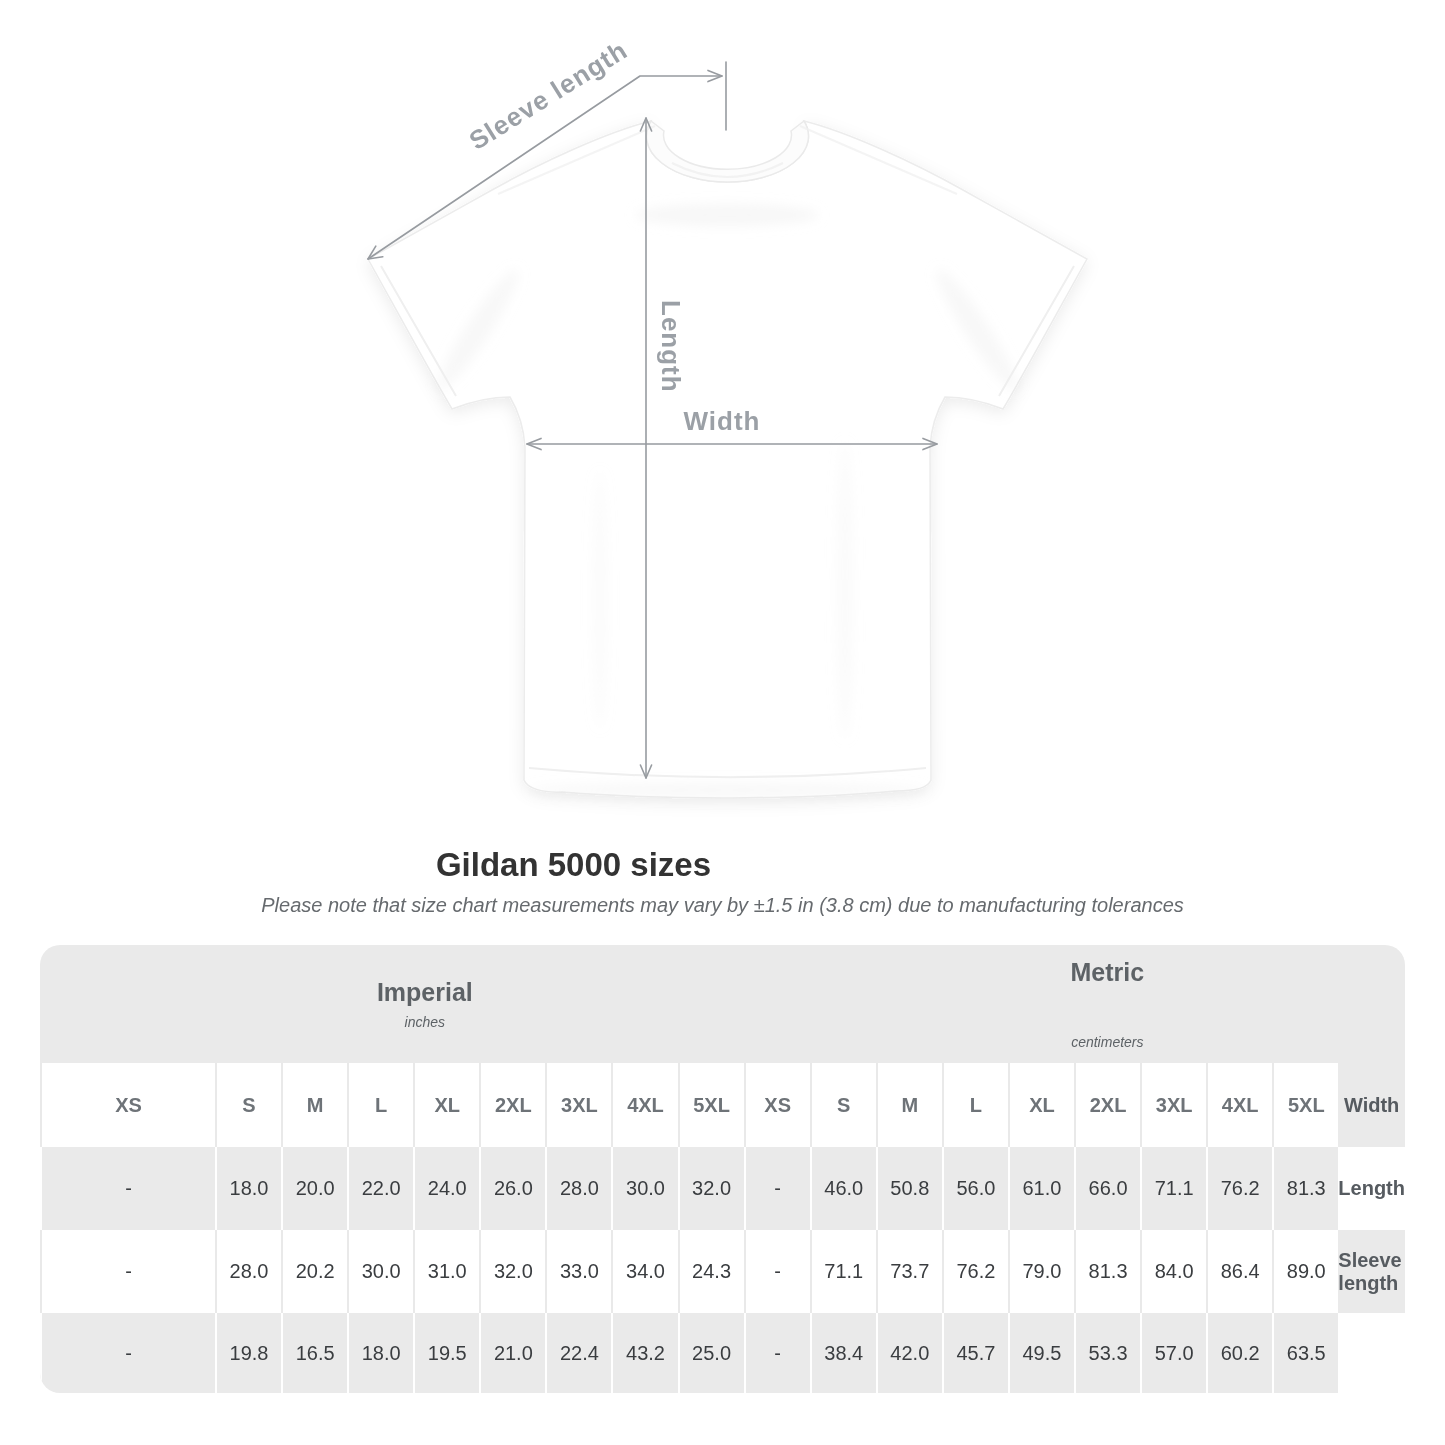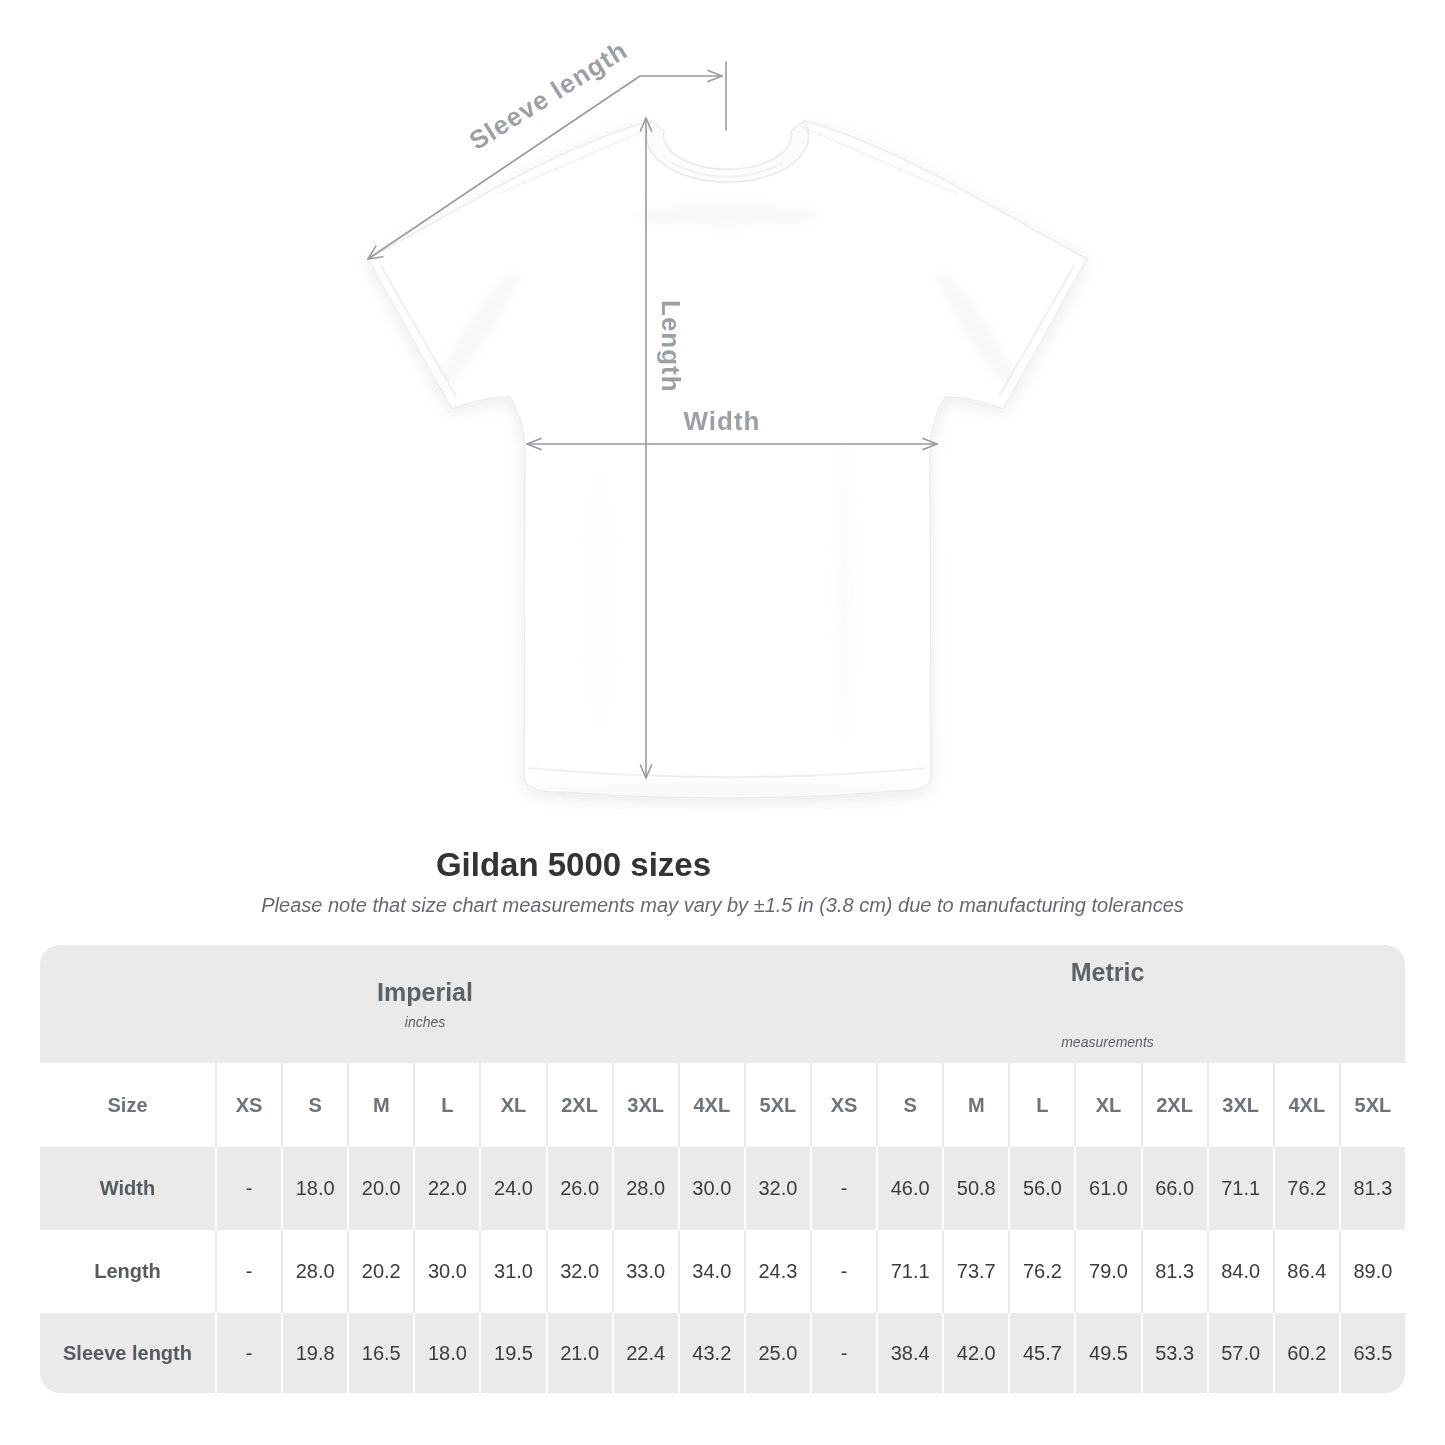--- a/index.html
+++ b/index.html
@@ -119,23 +119,22 @@
 <div class="page-title">Gildan 5000 sizes</div>
 <div class="page-subtitle">Please note that size chart measurements may vary by ±1.5 in (3.8 cm) due to manufacturing tolerances</div>
 
 <div class="size-table" id="grid">
   <div class="band band-imperial">
     <div class="g-label">Imperial</div>
     <div class="g-units">inches</div>
   </div>
   <div class="band band-metric">
     <div class="g-label">Metric</div>
-    <div class="g-units">measurements</div>
+    <div class="g-units">centimeters</div>
   </div>
-  <div class="cell head first">Size</div>
 
 <div class="cell head">XS</div>
     <div class="cell head">S</div>
     <div class="cell head">M</div>
     <div class="cell head">L</div>
     <div class="cell head">XL</div>
     <div class="cell head">2XL</div>
     <div class="cell head">3XL</div>
     <div class="cell head">4XL</div>
     <div class="cell head">5XL</div>

